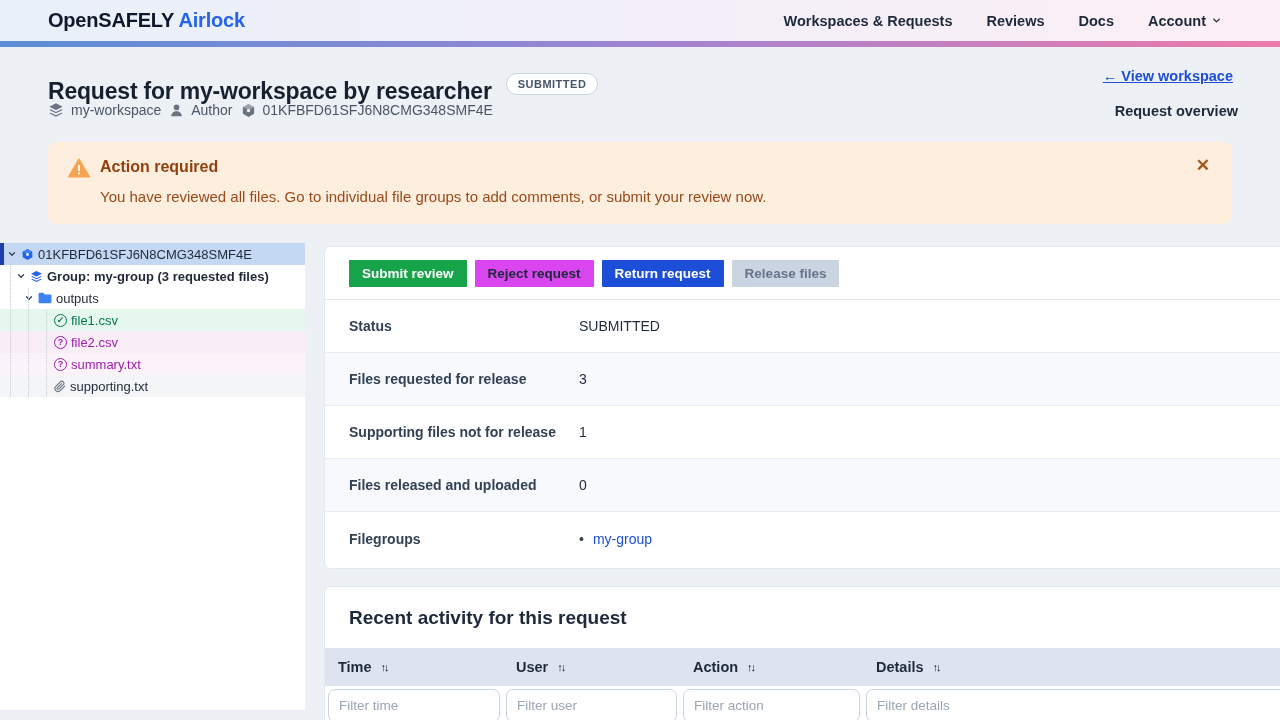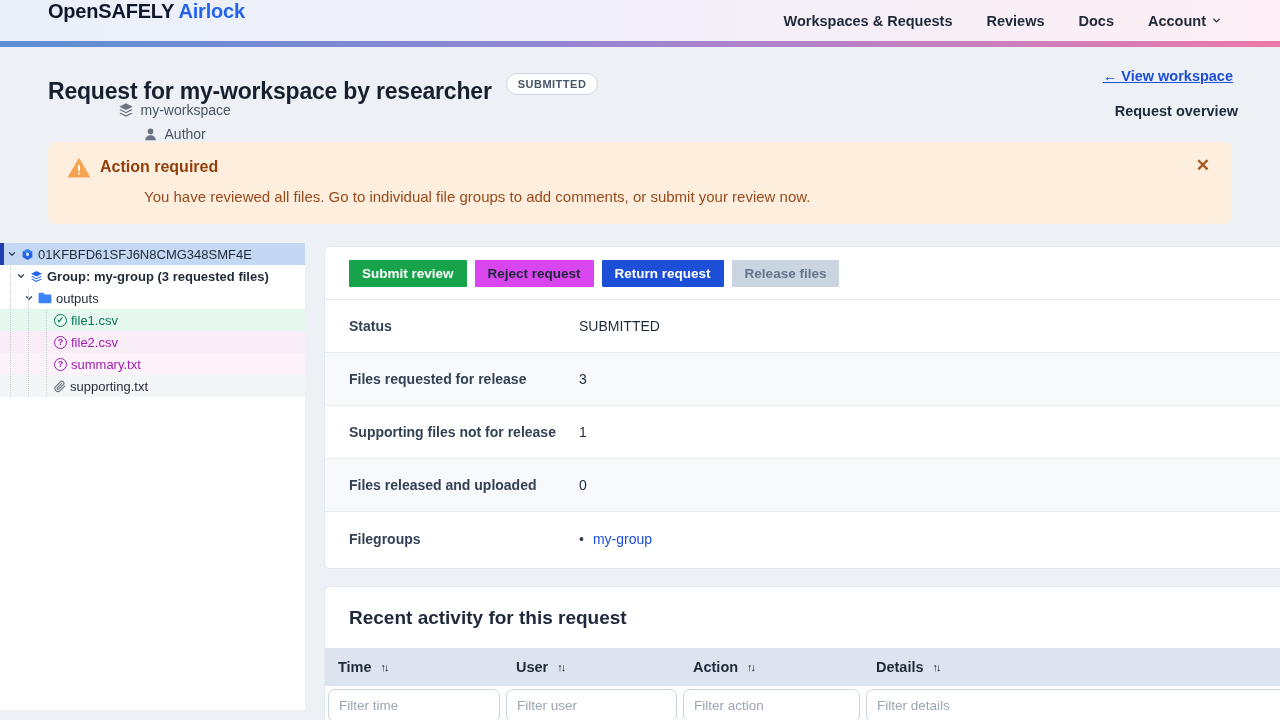--- a/index.html
+++ b/index.html
@@ -2,47 +2,47 @@
 <html><head>
 <meta charset="utf-8">
 <style>
   * { margin:0; padding:0; box-sizing:border-box; }
   body { font-family:"Liberation Sans", sans-serif; background:#edf1f6; }
   .viewport { position:relative; width:1280px; height:720px; overflow:hidden; background:#edf1f6; }
 
   
   .topbar { position:absolute; top:0; left:0; width:1280px; height:41px;
     background:linear-gradient(90deg,#e9f0fa 0%,#f3eff8 55%,#fdeff5 100%);
-    display:flex; justify-content:space-between; padding:0 58px 0 48px; }
+    display:flex; align-items:center; justify-content:space-between; padding:0 58px 0 48px; }
   .logo { font-size:20px; font-weight:800; letter-spacing:-0.2px; cursor:pointer; }
   .logo .p1 { color:#0f172a; }
   .logo .p2 { color:#2563eb; }
   .nav { display:flex; align-items:center; gap:34px; }
   .nav-item { font-size:14.5px; font-weight:700; color:#1e293b; cursor:pointer; display:flex; align-items:center; gap:5px; }
   .gradbar { position:absolute; top:41px; left:0; width:1280px; height:6px;
     background:linear-gradient(90deg,#5b8ed4 0%,#8f87d2 40%,#a883ce 55%,#ec7aa9 100%); }
 
   
   .titlerow { position:absolute; top:62px; left:48px; display:flex; align-items:center; gap:14px; }
   .pagetitle { font-size:23px; font-weight:800; color:#17202e; letter-spacing:-0.2px;margin-top:16px; }
   .badge { background:#fff; border:1px solid #cbd5e1; color:#475569; font-size:11px; font-weight:700;
     letter-spacing:0.5px; border-radius:999px; padding:4px 11px; }
   .viewws { position:absolute; top:68px; right:47px; font-size:14.5px; font-weight:600; color:#1d4ed8;
     text-decoration:underline; cursor:pointer; }
   .overview { position:absolute; top:103px; right:42px; font-size:14.5px; font-weight:700; color:#1e293b; }
-  .metarow { position:absolute; top:102px; left:48px; display:flex; align-items:center; gap:8px;flex-direction:column; }
+  .metarow { position:absolute; top:102px; left:48px; display:flex; align-items:center; gap:8px; }
   .meta { display:flex; align-items:center; gap:7px; font-size:14px; color:#4b5563; }
   .micon { display:inline-flex; color:#6b7280; }
 
   
   .alert { position:absolute; top:142px; left:48px; width:1184px; height:82px; background:#fdeede;
     border-radius:8px; }
   .alert-icon { position:absolute; left:20px; top:16px; }
   .alert-title { position:absolute; left:52px; top:16px; font-size:16px; font-weight:700; color:#93400f; }
-  .alert-msg { position:absolute; left:52px; top:46px; font-size:15px; color:#9a4a1b;margin-left:44px; }
+  .alert-msg { position:absolute; left:52px; top:46px; font-size:15px; color:#9a4a1b; }
   .alert-close { position:absolute; right:22px; top:13px; font-size:17px; color:#a8581f; cursor:pointer; font-weight:600; }
 
   
   .tree { position:absolute; top:243px; left:0; width:305px; height:467px; background:#fff; font-size:13px; color:#1f2937; }
   .trow { height:22px; display:flex; align-items:center; gap:4px; cursor:pointer; white-space:nowrap; }
   .trow.selected { background:#c4d8f3; border-left:4px solid #1e40af; padding-left:3px; }
   .trow.group  { padding-left:16px; font-weight:700; }
   .trow.folder { padding-left:24px; }
   .trow.file   { padding-left:54px; }
   .trow.f-approved  { background:#e6f7ee; color:#047857; }

